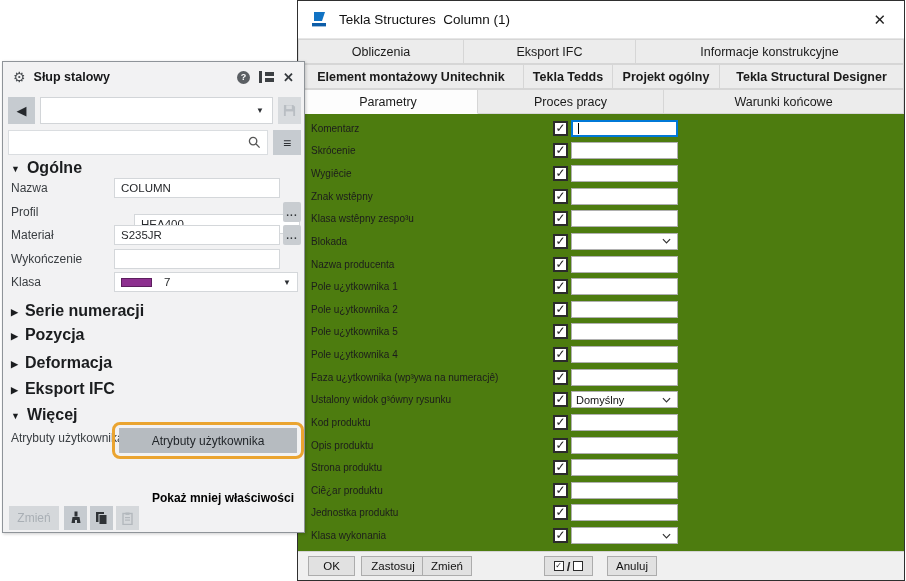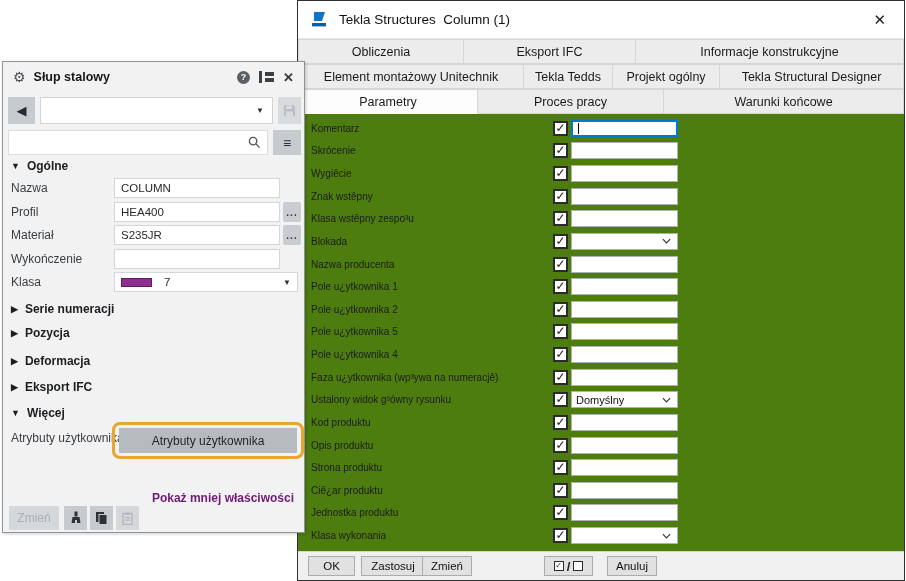--- a/index.html
+++ b/index.html
@@ -21,21 +21,21 @@
     position:absolute; left:0; top:0; right:0; height:38px;
     background:#ffffff; border-bottom:1px solid #e6e6e6;
     display:flex; align-items:center; padding:0 12px;
   }
   .t-icon { width:20px; height:17px; margin-right:9px; }
   .t-title { font-size:13.5px; color:#111; white-space:pre; }
   .t-close { margin-left:auto; font-size:15px; color:#222; padding:2px 6px; cursor:default; }
 
   .tabrow { position:absolute; left:0; right:0; height:25px; display:flex; }
   .tabrow1 { top:38px; }
-  .tabrow2 { top:63px; }
+  .tabrow2 { top:63px;font-weight:bold; }
   .tabrow3 { top:88px; }
   .tab {
     height:25px; display:flex; align-items:center; justify-content:center;
     background:#ececec; border:1px solid #d6d6d6; border-left:none;
     font-size:12.5px; color:#1a1a1a; white-space:nowrap; overflow:hidden;
   }
   .tab:first-child { border-left:1px solid #d6d6d6; }
   .tab.fill { flex:1; }
   .tab.active { background:#fdfdfd; border-bottom-color:transparent; }
 
@@ -99,21 +99,21 @@
     background:#fff; border:1px solid #d2d5d8; display:flex; align-items:center; justify-content:flex-end; padding-right:8px;
   }
   .dd-arrow { font-size:8px; color:#2c2f33; }
   .save-btn { position:absolute; left:275px; top:35px; width:23px; height:27px; background:#d8dbde; }
   .p-search {
     position:absolute; left:5px; top:68px; width:260px; height:25px;
     background:#fff; border:1px solid #dadde0; display:flex; align-items:center; justify-content:flex-end; padding-right:6px;
   }
   .menu-btn { position:absolute; left:270px; top:68px; width:28px; height:25px; font-size:14px; font-weight:bold; color:#2c2f33; }
 
-  .sec-h { position:absolute; left:8px; font-size:12px; font-weight:bold; color:#1b1d1f; white-space:nowrap; }
+  .sec-h { position:absolute; left:8px; font-size:16px; font-weight:bold; color:#1b1d1f; white-space:nowrap; }
   .sec-h::before { font-size:9px; margin-right:7px; position:relative; top:-1px; }
   .sec-h.expanded::before { content:"▼"; }
   .sec-h.collapsed::before { content:"▶"; }
 
   .f-label { position:absolute; left:8px; font-size:12px; color:#3a3e42; white-space:nowrap; }
   .f-input {
     position:absolute; left:111px; width:166px; height:20px;
     background:#fff; border:1px solid #d4d7da; font-size:11.5px; color:#26282b;
     display:flex; align-items:center; padding:0 6px;
   }
@@ -123,21 +123,21 @@
     display:flex; align-items:center; padding:0 6px; font-size:11.5px; color:#26282b; }
   .swatch { width:31px; height:9px; background:#8d2f8f; border:1px solid #5c1e5e; margin-right:12px; }
   .klasa .dd-arrow { margin-left:auto; }
 
   .ua-label { position:absolute; left:8px; top:369px; font-size:12px; color:#3a3e42; white-space:nowrap; }
   .ua-btn { position:absolute; left:116px; top:366px; width:178px; height:25px; background:#b6bbc0;
     font-size:12px; color:#1f2327; display:flex; align-items:center; justify-content:center; z-index:2; }
   .ua-outline { position:absolute; left:109px; top:360px; width:192px; height:37px;
     border:3px solid #eaa430; border-radius:8px; z-index:3; pointer-events:none; }
 
-  .showless { position:absolute; right:10px; top:429px; font-size:12px; font-weight:bold; color:#701a75; }
+  .showless { position:absolute; right:10px; top:429px; font-size:12px; font-weight:bold; color:#000000; }
 
   .zmien-btn { position:absolute; left:6px; top:444px; width:50px; height:24px; background:#d5d8db;
     color:#a9afb5; font-size:12px; display:flex; align-items:center; justify-content:center; }
   .tool-btn { position:absolute; top:444px; width:23px; height:24px; }
   .tool-btn.disabled { background:#d5d8db; }
 
   svg { display:block; }
 </style>
 </head>
 <body>
@@ -372,21 +372,21 @@
     </svg>
   </div>
   <div class="btn-gray menu-btn">≡</div>
 
   <div class="sec-h expanded" style="top:97px;">Ogólne</div>
 
   <span class="f-label" style="top:119px;">Nazwa</span>
   <div class="f-input" style="top:116px;">COLUMN</div>
 
   <span class="f-label" style="top:143px;">Profil</span>
-  <div class="f-input" style="top:140px;">HEA400</div>
+  <div class="f-input" style="top:152px;margin-left:20px;">HEA400</div>
   <div class="browse" style="top:140px;">...</div>
 
   <span class="f-label" style="top:166px;">Materiał</span>
   <div class="f-input" style="top:163px;">S235JR</div>
   <div class="browse" style="top:163px;">...</div>
 
   <span class="f-label" style="top:190px;">Wykończenie</span>
   <div class="f-input" style="top:187px;"></div>
 
   <span class="f-label" style="top:213px;">Klasa</span>

